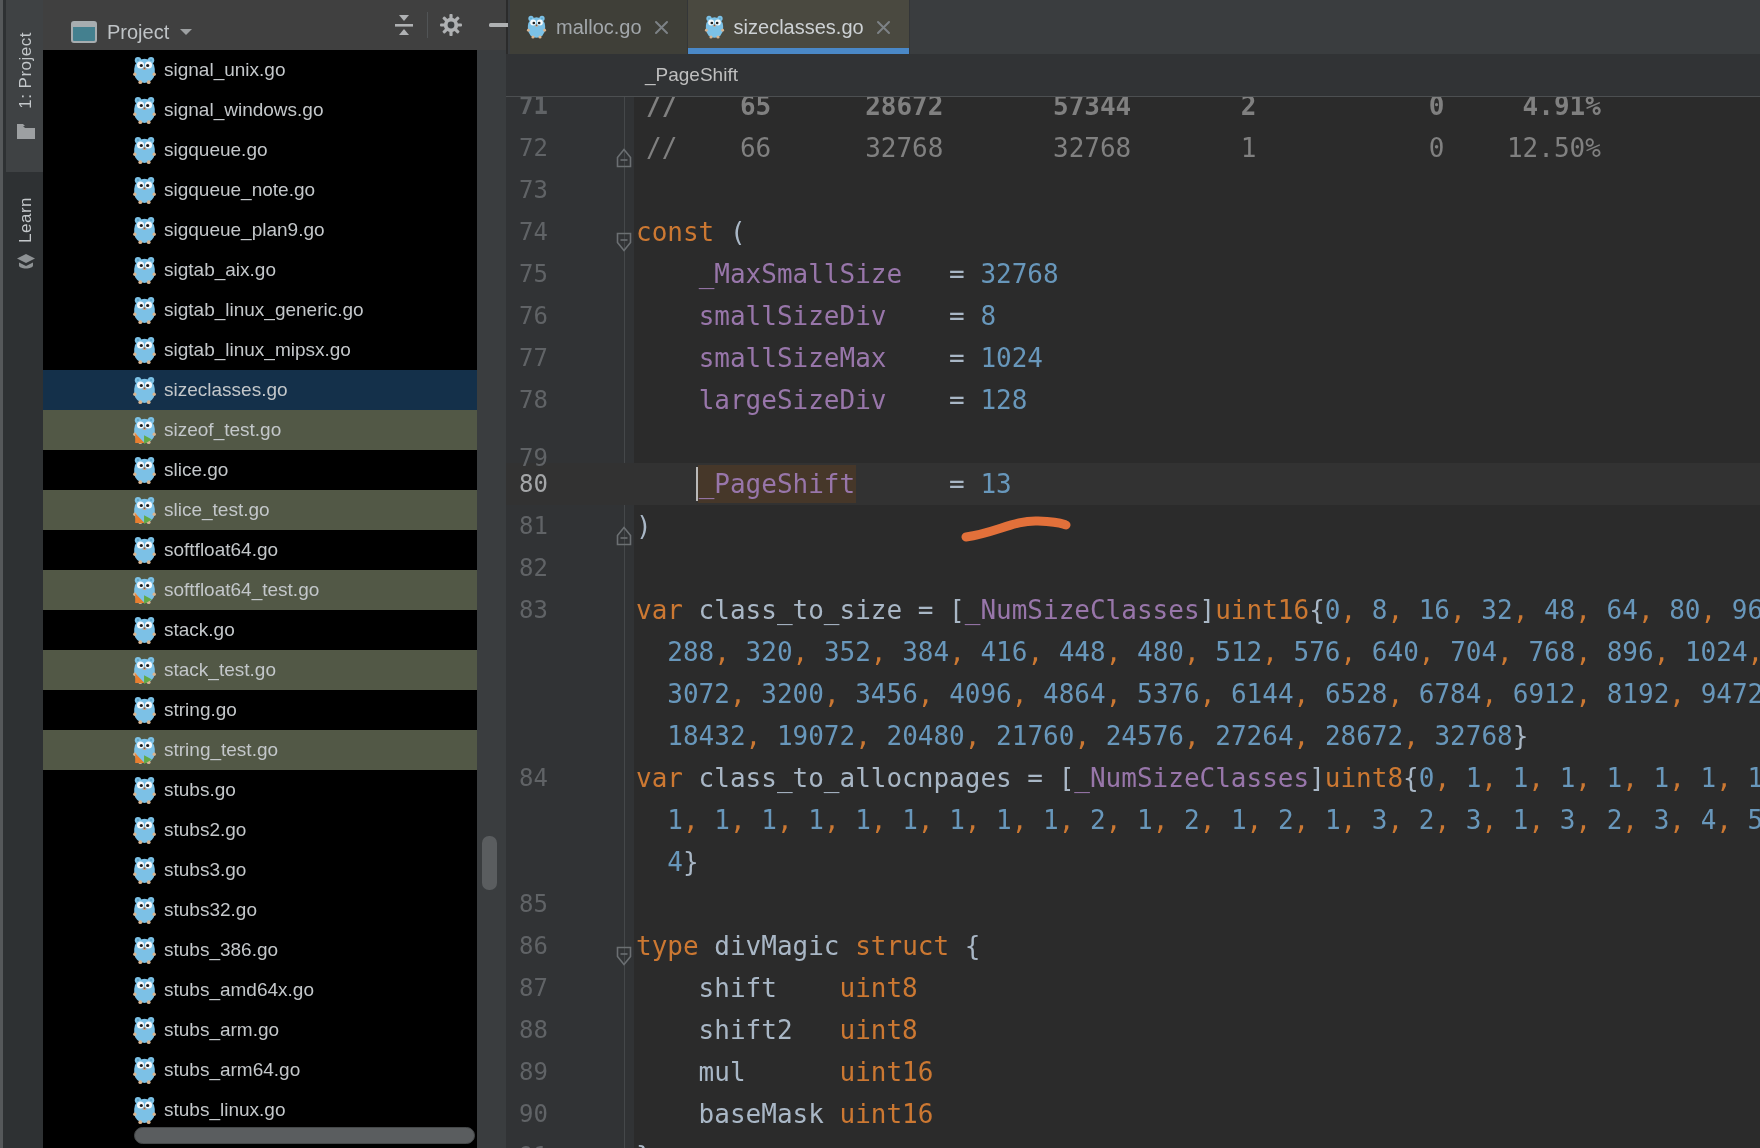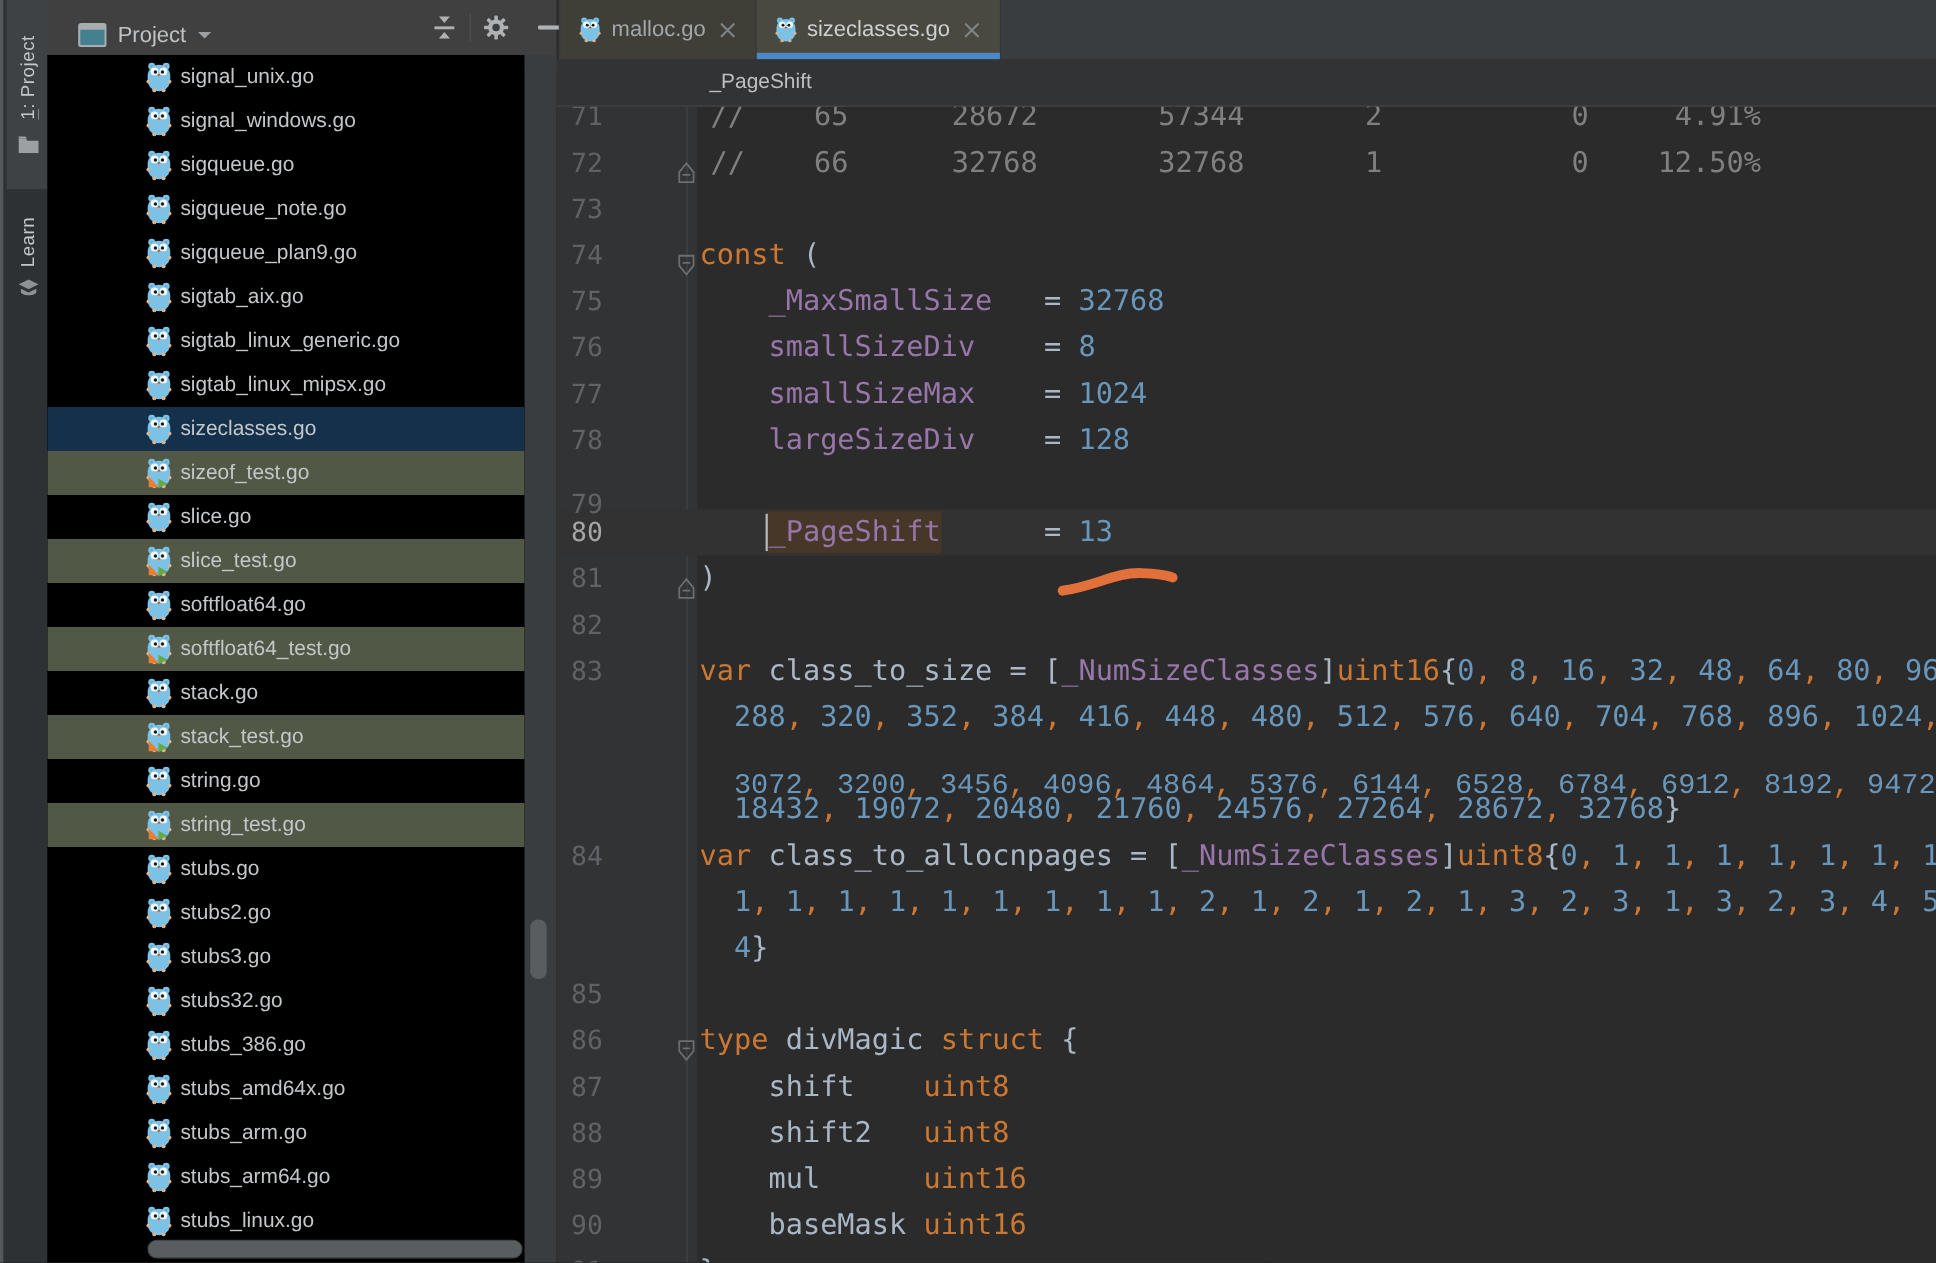--- a/index.html
+++ b/index.html
@@ -810,21 +810,21 @@
     <div id="crumbs">
       <span id="crumb-text">_PageShift</span>
     </div>
     <div id="code">
       <div id="gutter-bg"></div>
       <div id="fold-line"></div>
       <div id="caret-band"></div>
       <div id="ident-box"></div>
       <div id="caret"></div>
       <div id="rows">
-          <div class="code-row" style="top: -12px;">
+          <div class="code-row" style="top: -12px; font-weight: bold;">
             <span class="ln">71</span>
             <span class="ctext"><span class="t-cm">//    65      28672       57344       2           0     4.91%</span></span>
           </div>
           <div class="code-row" style="top: 30px;">
             <span class="ln">72</span>
             <span class="fold"><svg width="16" height="20" viewBox="0 0 16 20">
                 <path d="M1.5 18.5h13v-9L8 1.5 1.5 9.5z" fill="none" stroke="#6B6F72" stroke-width="1.6"></path>
                 <path d="M4.5 12h7" stroke="#6B6F72" stroke-width="1.6"></path>
               </svg></span>
             <span class="ctext"><span class="t-cm">//    66      32768       32768       1           0    12.50%</span></span>
@@ -877,21 +877,21 @@
             <span class="ctext"></span>
           </div>
           <div class="code-row" style="top: 492px;">
             <span class="ln">83</span>
             <span class="ctext"><span class="t-k">var</span><span class="t-p"> class_to_size = [</span><span class="t-c">_NumSizeClasses</span><span class="t-p">]</span><span class="t-k">uint16</span><span class="t-p">{</span><span class="t-n">0</span><span class="t-o">, </span><span class="t-n">8</span><span class="t-o">, </span><span class="t-n">16</span><span class="t-o">, </span><span class="t-n">32</span><span class="t-o">, </span><span class="t-n">48</span><span class="t-o">, </span><span class="t-n">64</span><span class="t-o">, </span><span class="t-n">80</span><span class="t-o">, </span><span class="t-n">96</span></span>
           </div>
           <div class="code-row" style="top: 534px;">
             <span class="ln"></span>
             <span class="ctext"><span class="t-o">  </span><span class="t-n">288</span><span class="t-o">, </span><span class="t-n">320</span><span class="t-o">, </span><span class="t-n">352</span><span class="t-o">, </span><span class="t-n">384</span><span class="t-o">, </span><span class="t-n">416</span><span class="t-o">, </span><span class="t-n">448</span><span class="t-o">, </span><span class="t-n">480</span><span class="t-o">, </span><span class="t-n">512</span><span class="t-o">, </span><span class="t-n">576</span><span class="t-o">, </span><span class="t-n">640</span><span class="t-o">, </span><span class="t-n">704</span><span class="t-o">, </span><span class="t-n">768</span><span class="t-o">, </span><span class="t-n">896</span><span class="t-o">, </span><span class="t-n">1024</span><span class="t-o">, </span></span>
           </div>
-          <div class="code-row" style="top: 596px; font-family: Liberation Mono, monospace;">
+          <div class="code-row" style="top: 576px;">
             <span class="ln"></span>
             <span class="ctext"><span class="t-o">  </span><span class="t-n">3072</span><span class="t-o">, </span><span class="t-n">3200</span><span class="t-o">, </span><span class="t-n">3456</span><span class="t-o">, </span><span class="t-n">4096</span><span class="t-o">, </span><span class="t-n">4864</span><span class="t-o">, </span><span class="t-n">5376</span><span class="t-o">, </span><span class="t-n">6144</span><span class="t-o">, </span><span class="t-n">6528</span><span class="t-o">, </span><span class="t-n">6784</span><span class="t-o">, </span><span class="t-n">6912</span><span class="t-o">, </span><span class="t-n">8192</span><span class="t-o">, </span><span class="t-n">9472</span></span>
           </div>
           <div class="code-row" style="top: 618px;">
             <span class="ln"></span>
             <span class="ctext"><span class="t-o">  </span><span class="t-n">18432</span><span class="t-o">, </span><span class="t-n">19072</span><span class="t-o">, </span><span class="t-n">20480</span><span class="t-o">, </span><span class="t-n">21760</span><span class="t-o">, </span><span class="t-n">24576</span><span class="t-o">, </span><span class="t-n">27264</span><span class="t-o">, </span><span class="t-n">28672</span><span class="t-o">, </span><span class="t-n">32768</span><span class="t-p">}</span></span>
           </div>
           <div class="code-row" style="top: 660px;">
             <span class="ln">84</span>
             <span class="ctext"><span class="t-k">var</span><span class="t-p"> class_to_allocnpages = [</span><span class="t-c">_NumSizeClasses</span><span class="t-p">]</span><span class="t-k">uint8</span><span class="t-p">{</span><span class="t-n">0</span><span class="t-o">, </span><span class="t-n">1</span><span class="t-o">, </span><span class="t-n">1</span><span class="t-o">, </span><span class="t-n">1</span><span class="t-o">, </span><span class="t-n">1</span><span class="t-o">, </span><span class="t-n">1</span><span class="t-o">, </span><span class="t-n">1</span><span class="t-o">, </span><span class="t-n">1</span></span>

